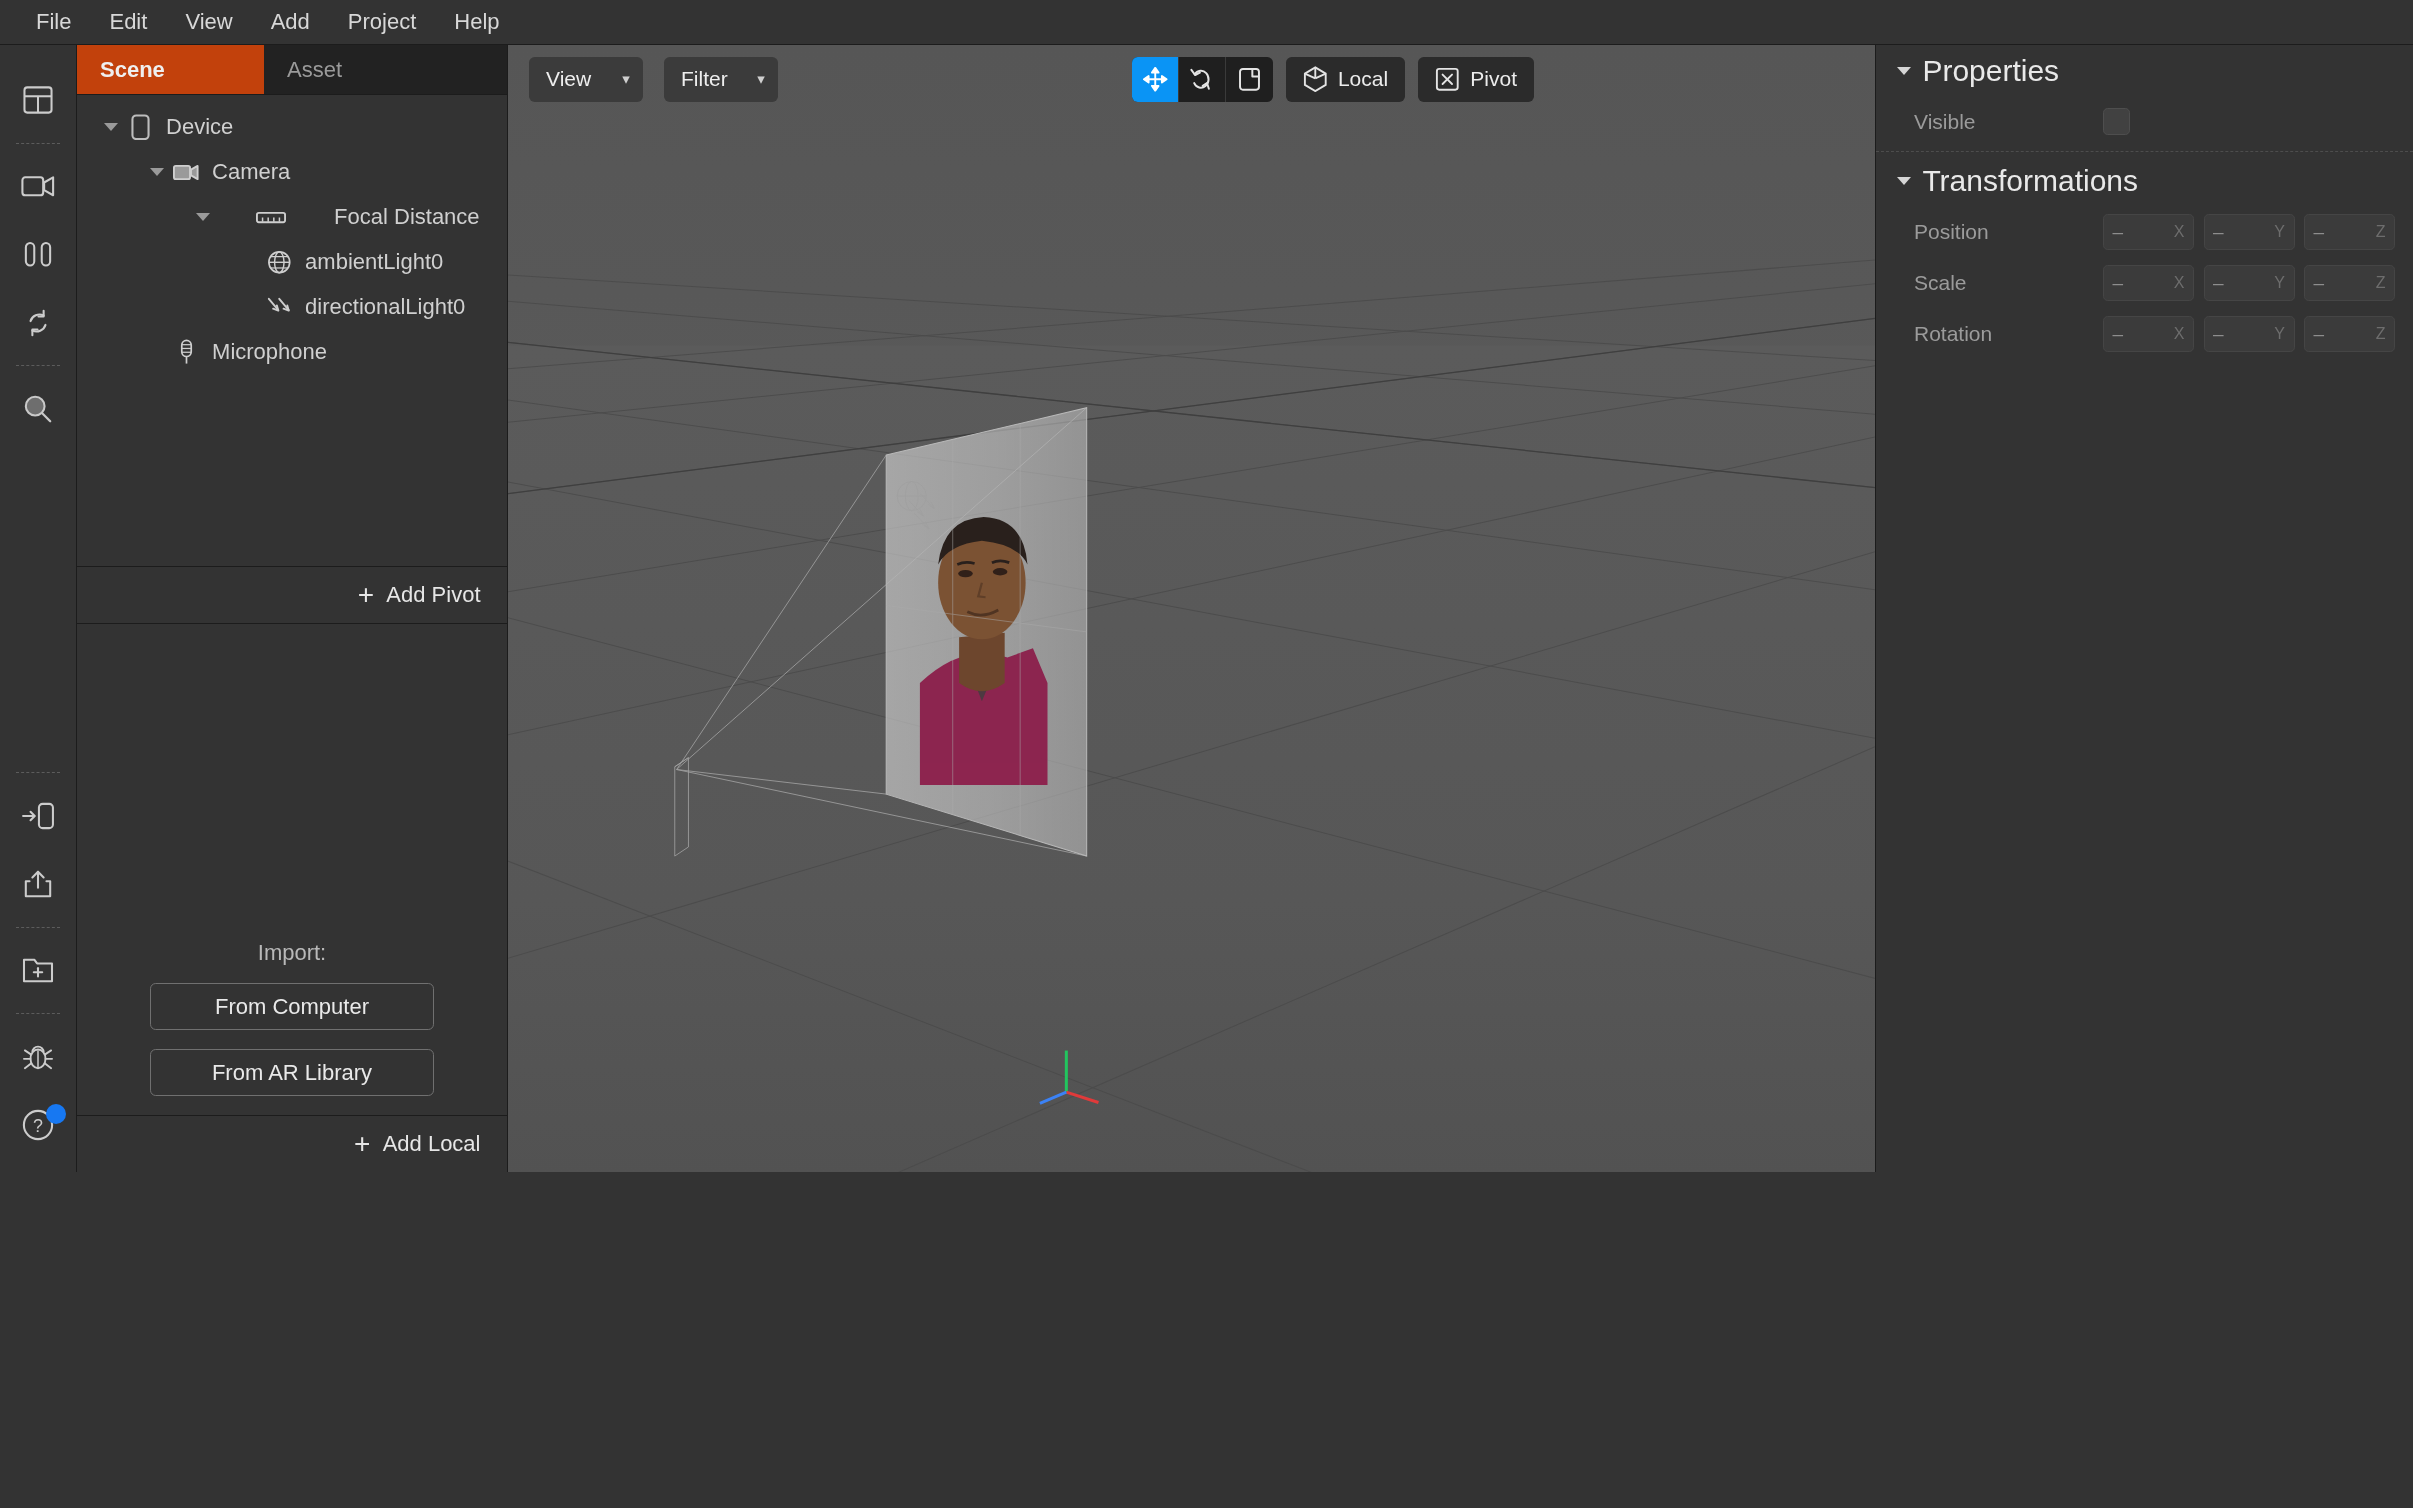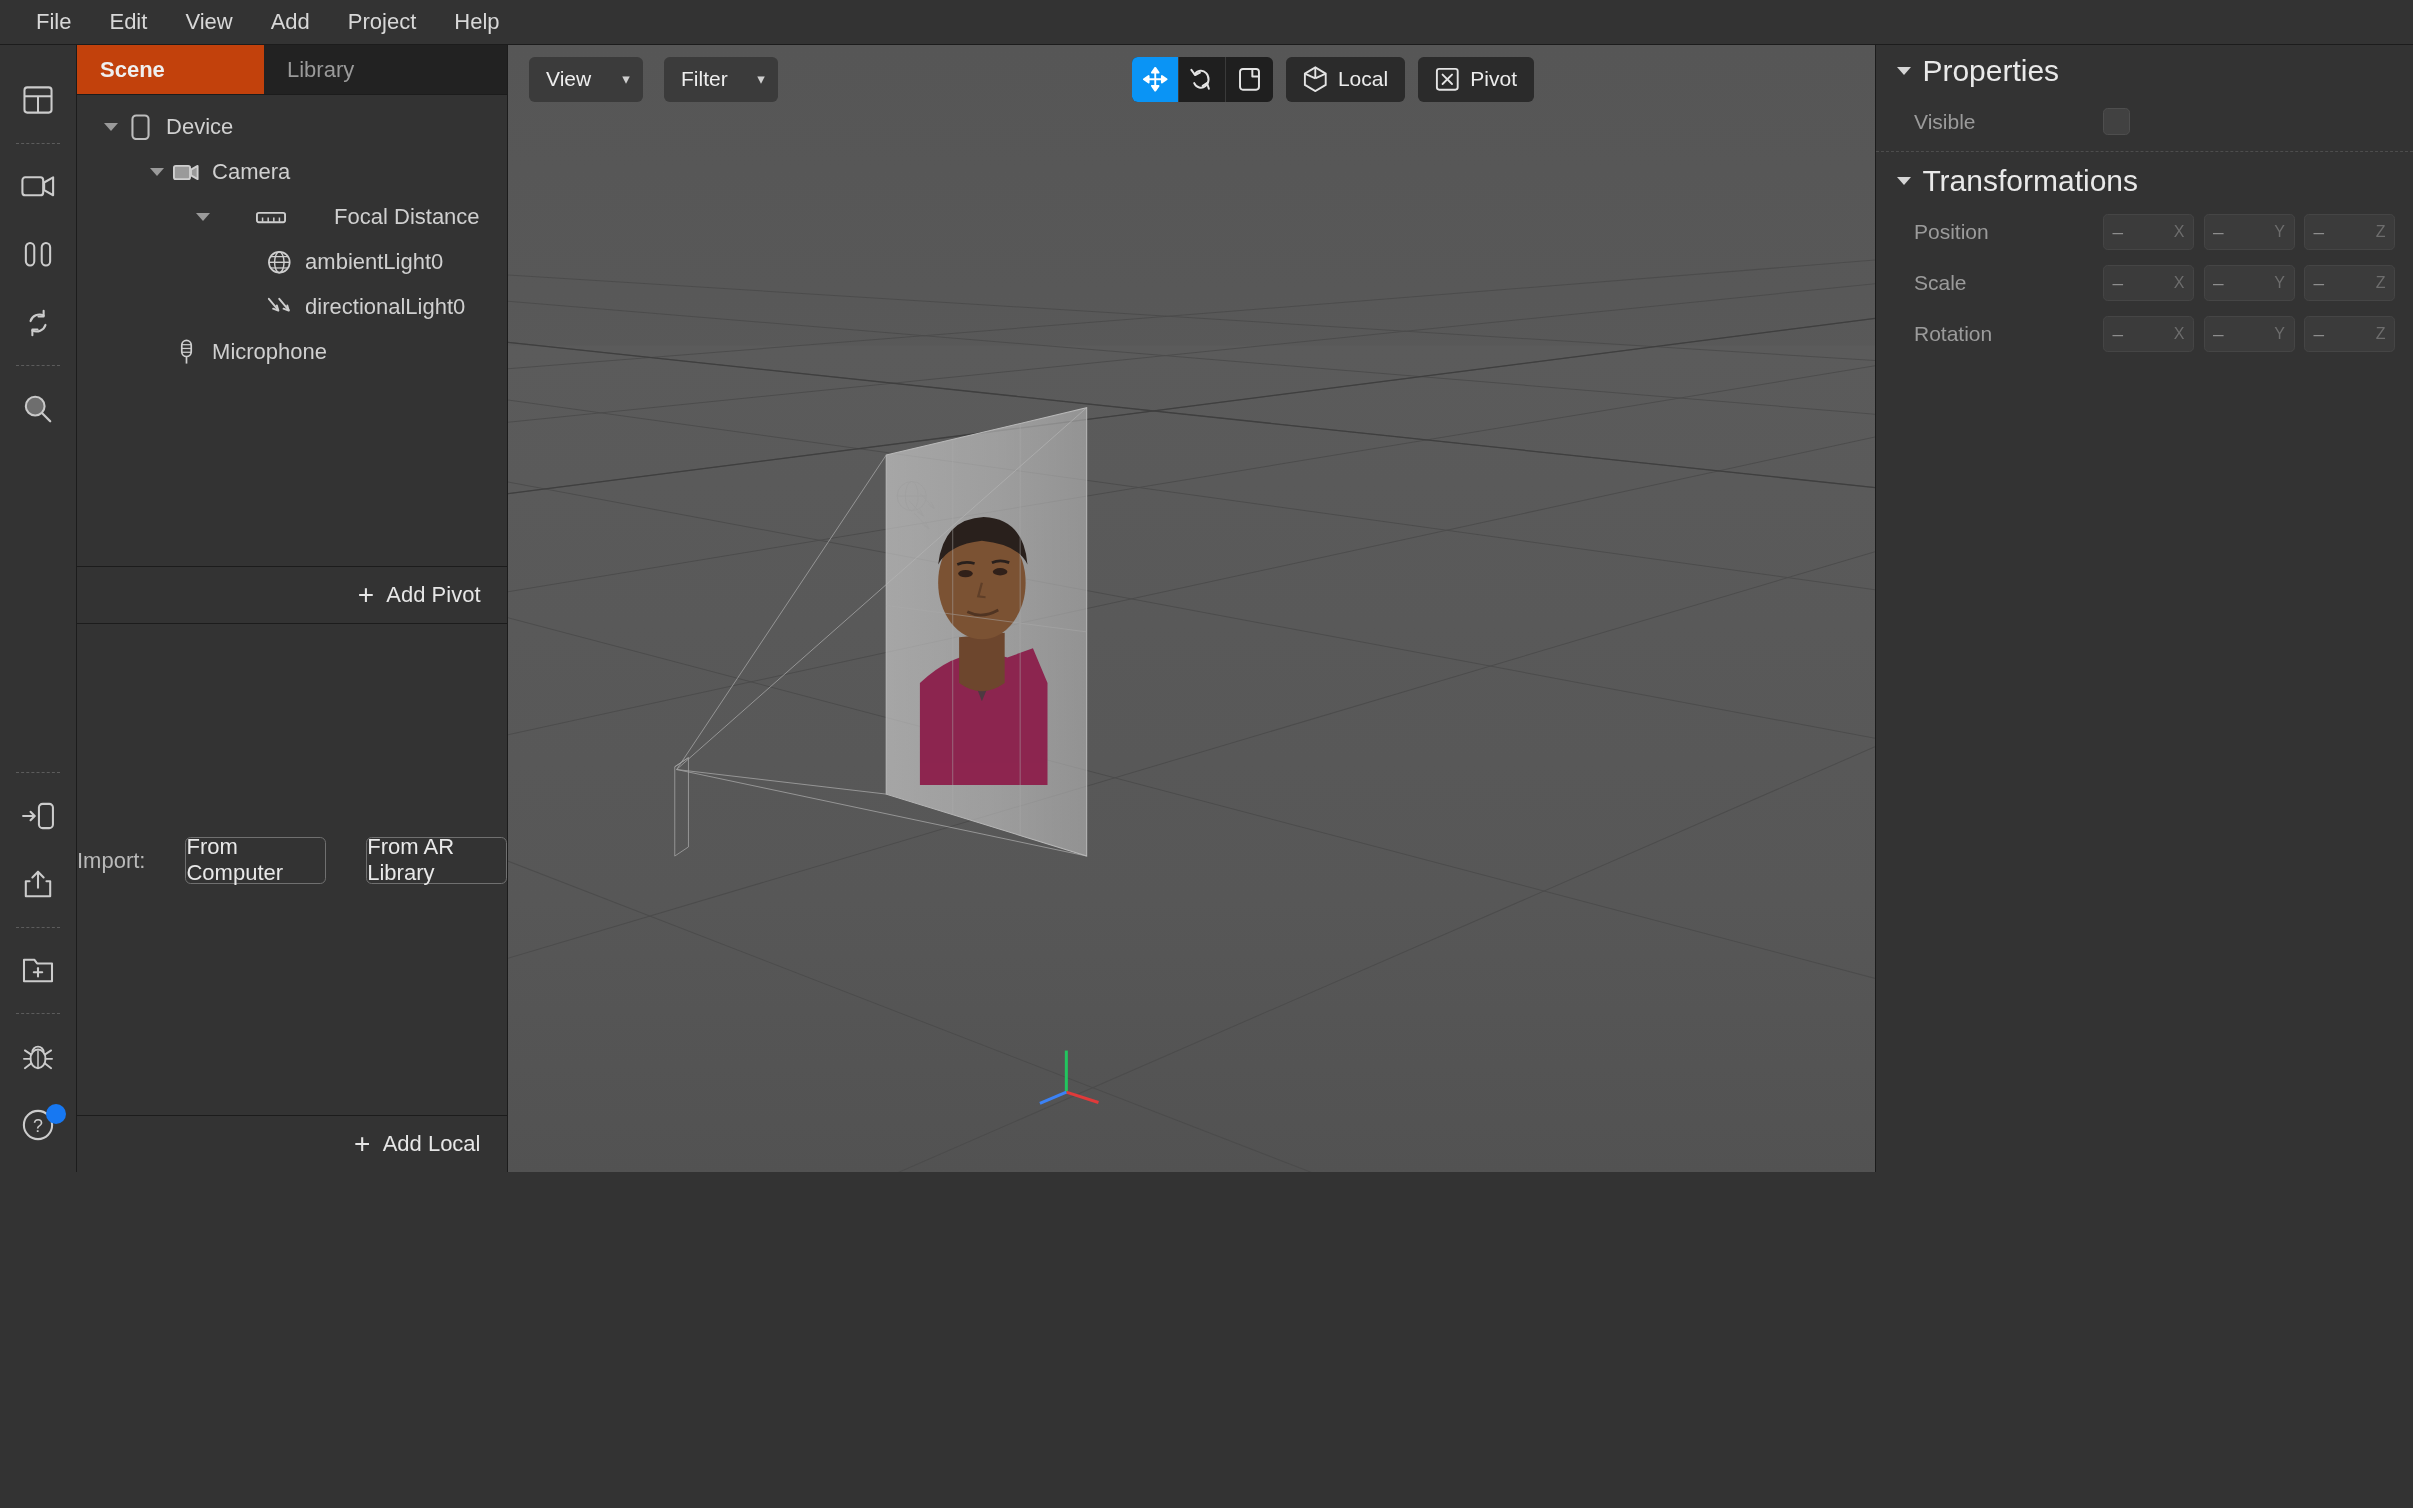--- a/index.html
+++ b/index.html
@@ -103,22 +103,22 @@
 
   .assets {
     flex: 0 0 549px; height: 549px;
     background: #333333; border-top: 0.9px solid #1c1c1c;
     display: flex; flex-direction: column;
   }
   .assets-title {
     padding: 15px 0 0 23px; font-size: 22px; font-weight: bold; color: #efefef;
   }
   .assets-body {
-    flex: 1 1 auto; display: flex; flex-direction: row;
-    align-items: center; justify-content: center; gap: 40px;
+    flex: 1 1 auto; display: flex; flex-direction: column;
+    align-items: center; justify-content: flex-end;
   }
   .import-label { color: #b9b9b9; font-size: 22px; margin-bottom: 17px; }
   .import-btn {
     width: 284px; height: 47px; margin-bottom: 19px;
     border: 0.9px solid #707070; border-radius: 5.7px;
     background: transparent; color: #e9e9e9; font-size: 22px;
     display: flex; align-items: center; justify-content: center; cursor: pointer;
   }
 
   
@@ -328,21 +328,21 @@
             </svg>
         </span>
       </div>
       <div class="rail-badge"></div>
     </div>
 
     <div class="leftpanel">
 
       <div class="tabs">
         <div class="tab active">Scene</div>
-        <div class="tab inactive">Library</div>
+        <div class="tab inactive">Asset</div>
       </div>
 
       <div class="tree">
 
         <div class="tree-row" style="padding-left:23px;">
           <span class="caret">
               <i></i>
             </span>
           <span class="titem-icon">
             <svg width="19" height="26.5" viewBox="0 0 20 28">

